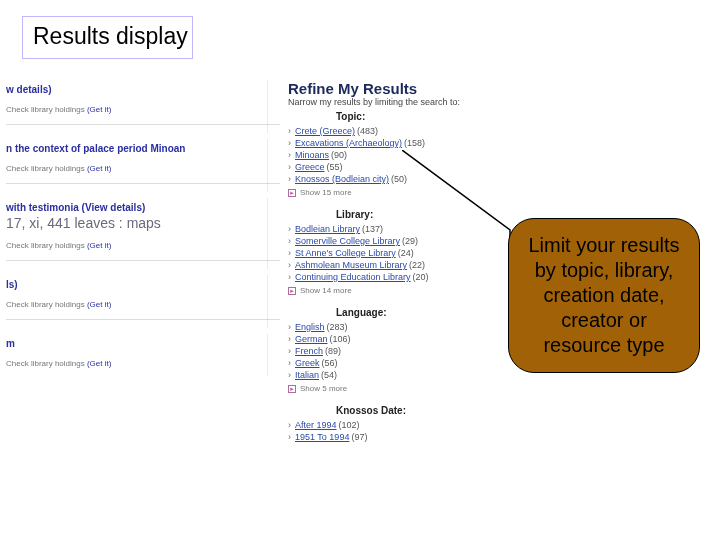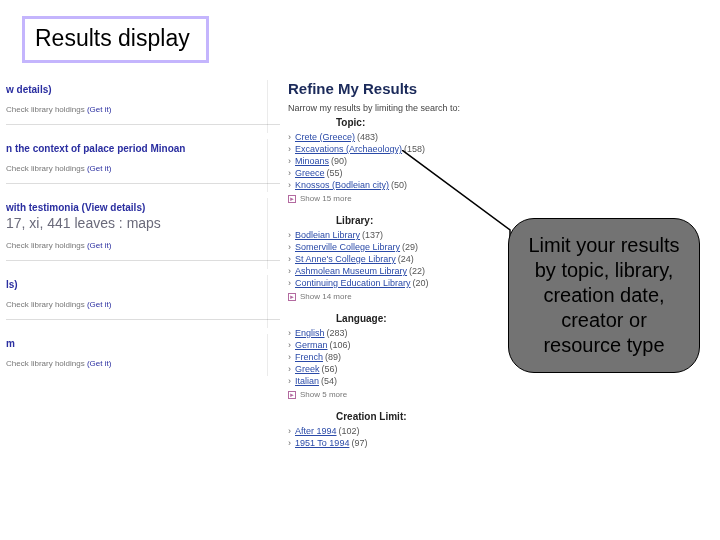--- a/index.html
+++ b/index.html
@@ -1,21 +1,21 @@
 <!DOCTYPE html>
 <html><head>
 <meta charset="utf-8">
 <style>
   * { box-sizing: border-box; margin: 0; padding: 0; }
   html, body { width: 720px; height: 540px; font-family: Arial, Helvetica, sans-serif; background: #fff; overflow: hidden; }
   .stage { position: relative; width: 720px; height: 540px; }
 
   .title-box {
     position: absolute; left: 22px; top: 16px;
-    border: 3px solid #c4b5fd; padding: 6px 16px 8px 10px;
+    border: 1px solid #c4b5fd; padding: 6px 4px 8px 10px;
     font-size: 23px; color: #000;
   }
 
   
   .results-col {
     position: absolute; left: 0; top: 80px; width: 280px;
     font-size: 9px; color: #5a5a6a;
     filter: blur(0.5px);
   }
   .result {
@@ -31,36 +31,36 @@
   .result .holdings { color: #777; font-size: 8px; margin-top: 10px; }
   .result .holdings a { color: #2a2ea0; text-decoration: none; }
   .result hr { border: none; border-top: 1px solid #ddd; margin-top: 10px; }
 
   
   .refine {
     position: absolute; left: 288px; top: 80px; width: 220px; bottom: 0;
     background: #fff; filter: blur(0.4px);
     font-size: 10px; color: #444;
   }
-  .refine h2 { font-size: 15px; color: #1b2a5a; font-weight: bold; margin-bottom: 6px; }
+  .refine h2 { font-size: 15px; color: #1b2a5a; font-weight: bold; }
   .refine .narrow { font-size: 9px; color: #444; margin-bottom: 4px; }
   .facet-block { margin-bottom: 12px; }
   .facet-block .facet-title { font-size: 10px; color: #222; font-weight: bold; margin-bottom: 4px; margin-left: 48px; }
   .facet-list { list-style: none; }
   .facet-list li { margin: 2px 0; font-size: 9px; display: flex; align-items: center; }
   .facet-list li .chev { color: #666; margin-right: 4px; font-size: 9px; }
   .facet-list li a { color: #2a4aa8; text-decoration: underline; }
   .facet-list li .count { color: #555; margin-left: 2px; }
   .show-more { margin-top: 4px; font-size: 8px; color: #777; display: flex; align-items: center; }
   .show-more .box { width: 8px; height: 8px; border: 1px solid #b36aa0; margin-right: 4px; display:inline-flex; align-items:center; justify-content:center; font-size:7px; color:#b36aa0; }
 
   
   .callout {
     position: absolute; right: 20px; top: 218px; width: 192px;
-    border: 1.5px solid #000; border-radius: 26px; background: #737373;
+    border: 1.5px solid #000; border-radius: 26px; background: #a16207;
     padding: 14px 14px; text-align: center;
     font-size: 20px; line-height: 1.25; z-index: 10;
   }
   .pointer {
     position: absolute; z-index: 9; pointer-events: none;
   }
 </style>
 </head>
 <body>
 <div class="stage">
@@ -227,21 +227,21 @@
             <span class="count">(54)</span>
           </li>
     </ul>
     <div class="show-more">
           <span class="box">▸</span>
           <span>Show 5 more</span>
         </div>
   </div>
 
   <div class="facet-block">
-    <div class="facet-title">Creation Limit:</div>
+    <div class="facet-title">Knossos Date:</div>
     <ul class="facet-list">
       <li>
             <span class="chev">›</span>
             <a>After 1994</a>
             <span class="count">(102)</span>
           </li>
       <li>
             <span class="chev">›</span>
             <a>1951 To 1994</a>
             <span class="count">(97)</span>

